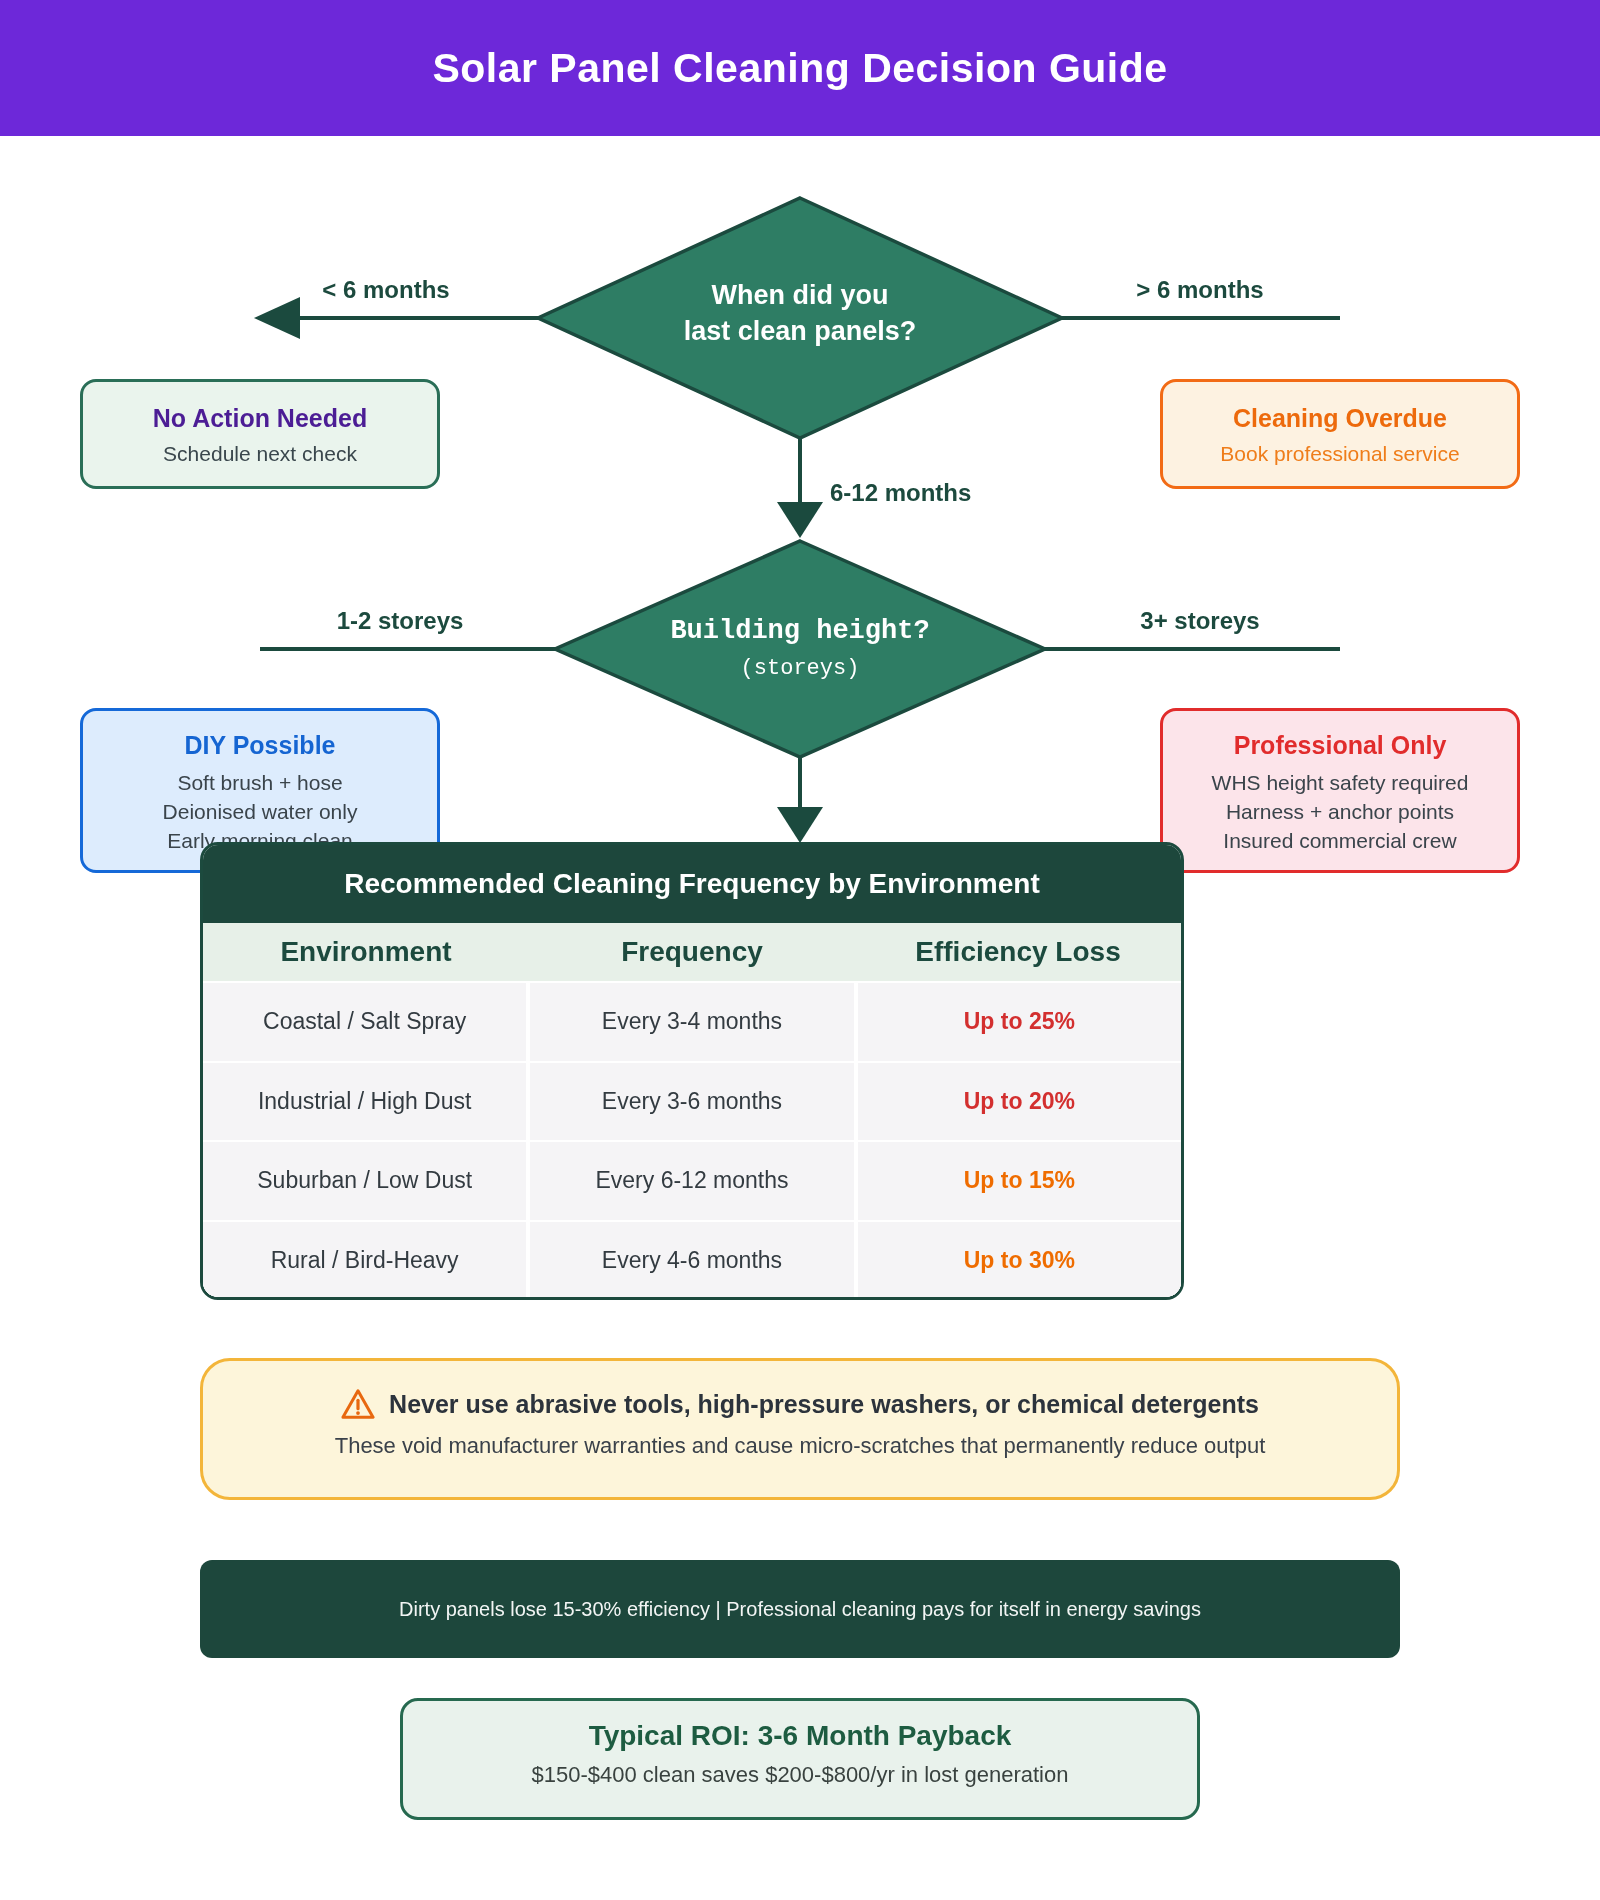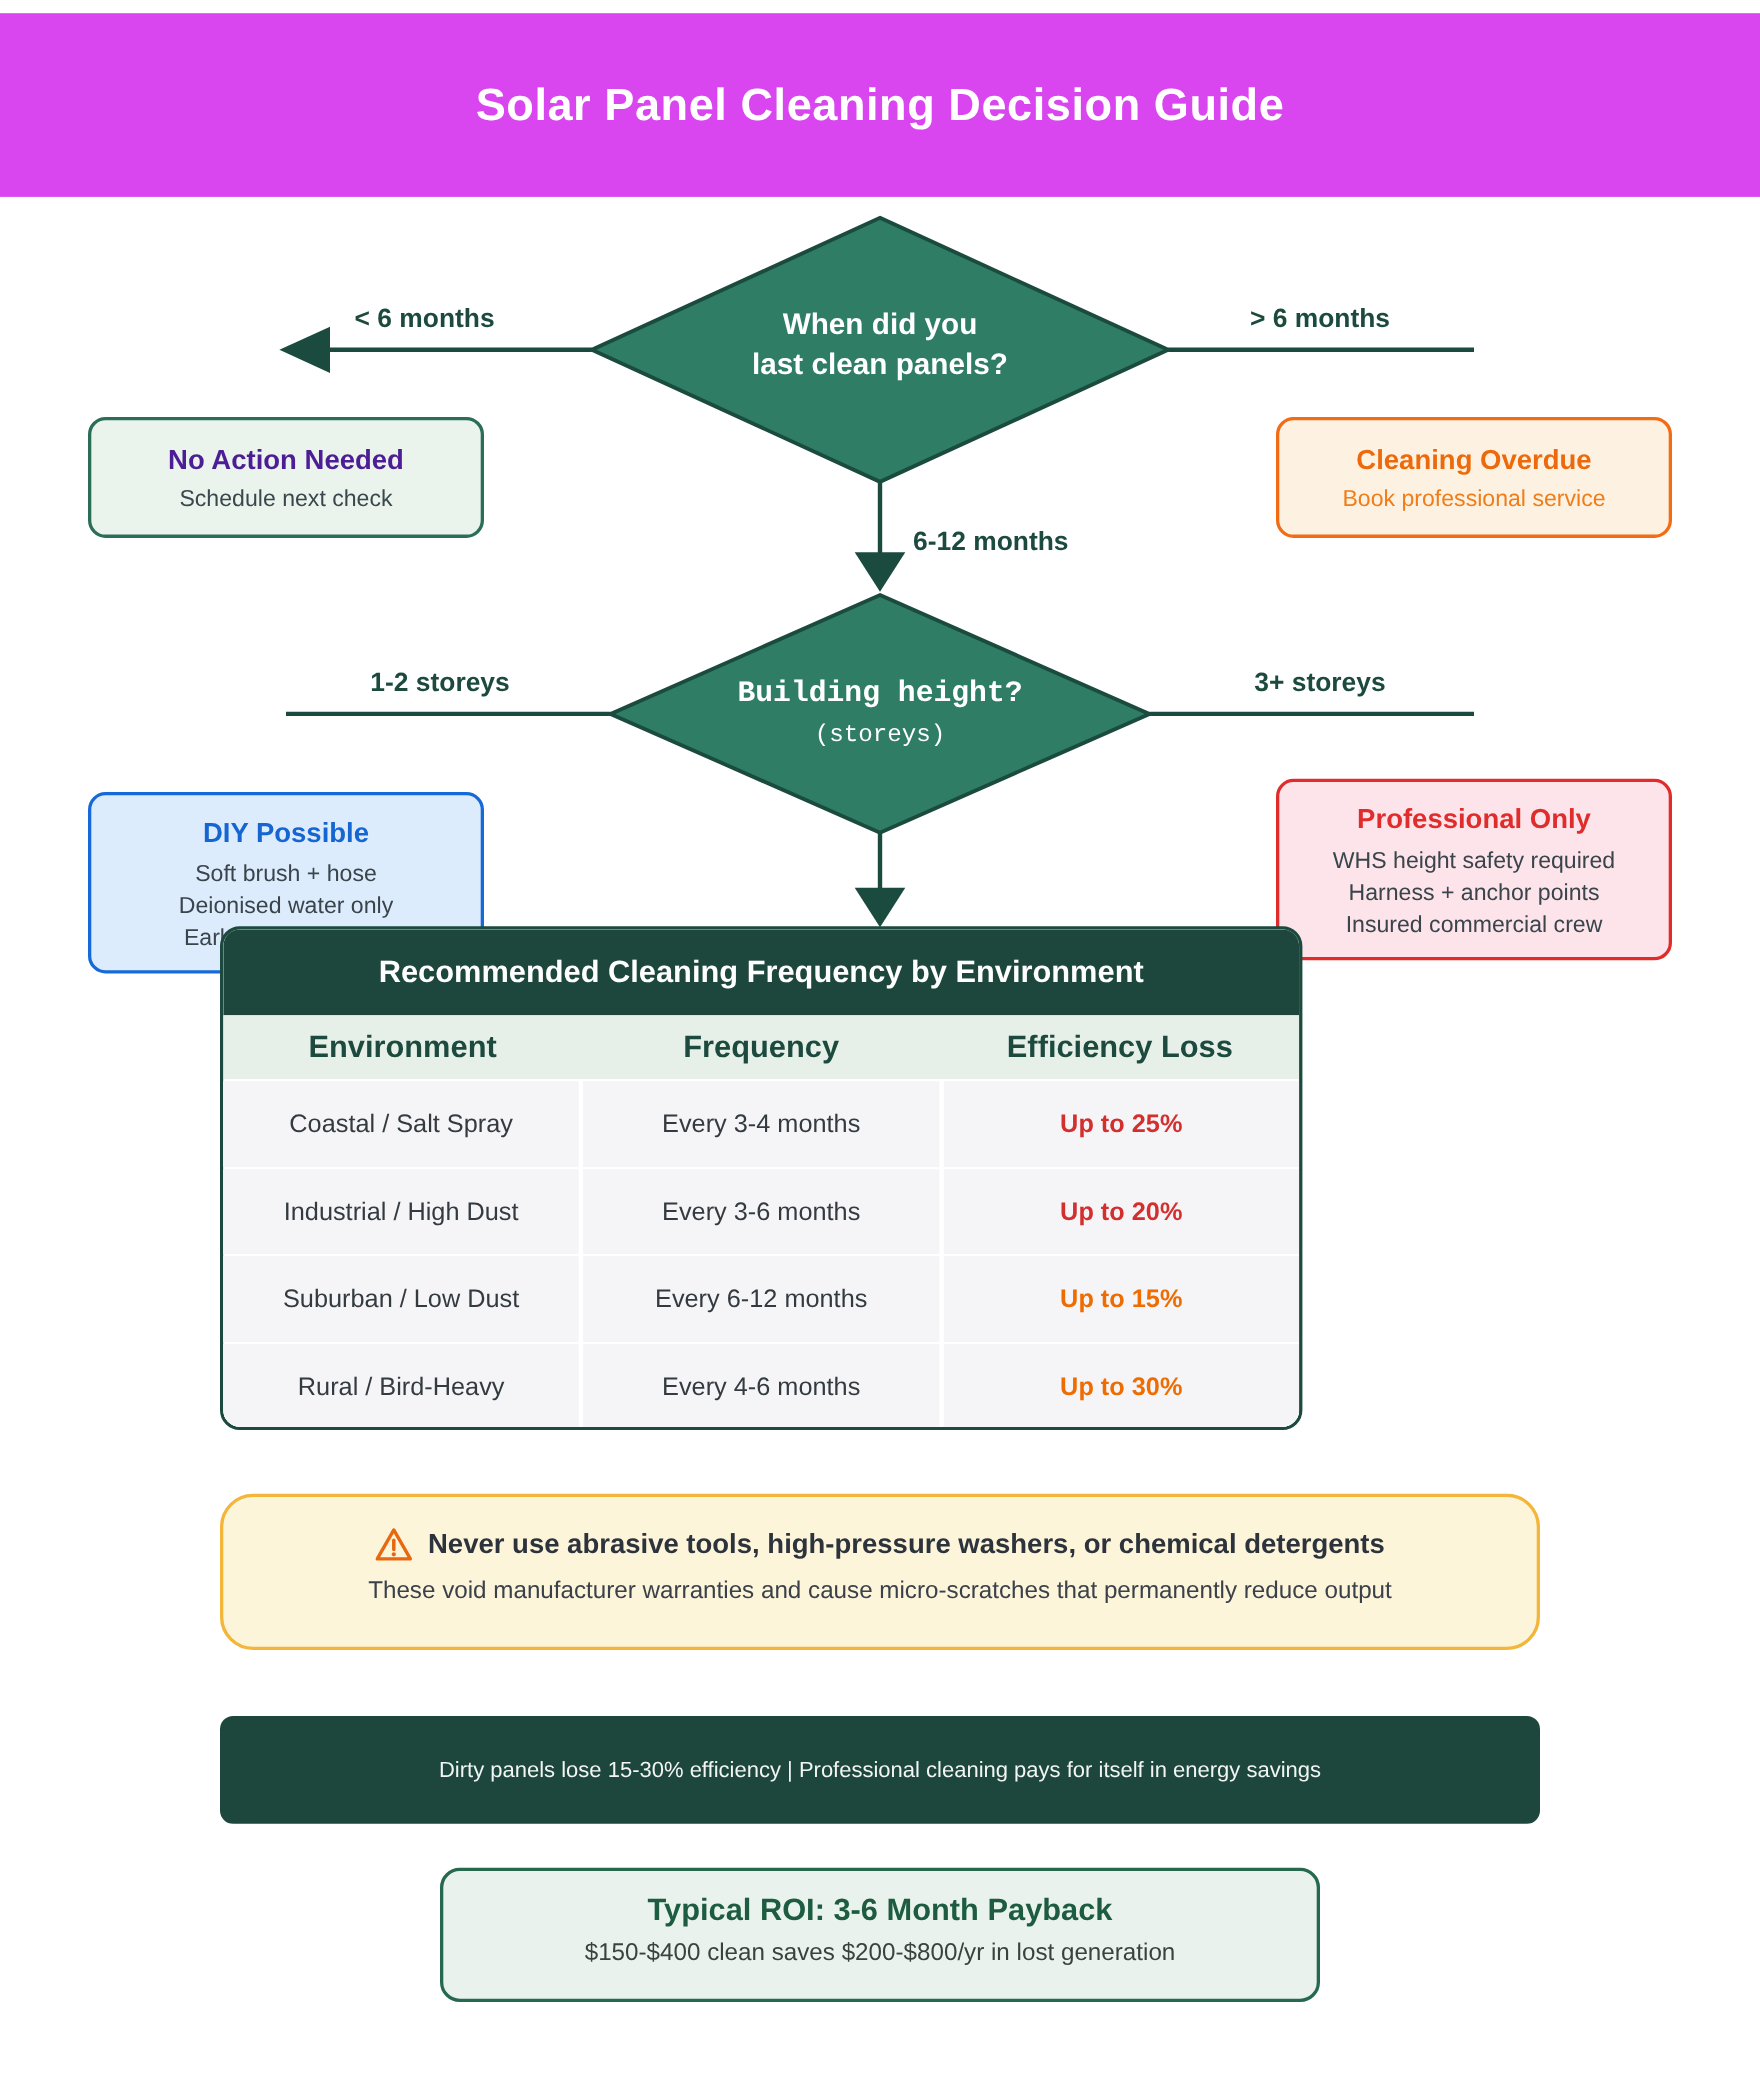--- a/index.html
+++ b/index.html
@@ -1,21 +1,21 @@
 <!DOCTYPE html>
 <html><head>
 <meta charset="utf-8">
 <style>
   html,body{margin:0;padding:0;background:#fff;}
   .canvas{
     position:relative;width:1600px;height:1900px;background:#fff;
     font-family:"Liberation Sans",sans-serif;overflow:hidden;
   }
   
-  .header{position:absolute;left:0;top:12px;width:1600px;height:167px;background:#d946ef;
+  .header{position:absolute;left:0;top:0;width:1600px;height:136px;background:#6d28d9;
     display:flex;align-items:center;justify-content:center;}
   .header .title{color:#ffffff;font-size:41px;font-weight:700;letter-spacing:.5px;}
   
   .connectors{position:absolute;left:0;top:0;}
   
   .dtext{position:absolute;left:600px;width:400px;text-align:center;color:#ffffff;}
   .dtext .l1{font-size:27px;font-weight:700;line-height:36px;}
   .d1{top:277px;}
   .d1 .l2{font-size:27px;font-weight:700;line-height:36px;}
   .d2{top:613px;font-family:Liberation Mono, monospace;}
@@ -29,21 +29,21 @@
   .outcome .o-sub{font-size:21px;margin-top:9px;}
   .outcome .o-line{font-size:21px;line-height:29px;color:#3a444b;}
   .row1{top:379px;height:110px;padding-top:22px;}
   .row2{top:708px;height:165px;padding-top:20px;}
   .no-action{left:80px;background:#eaf4ed;border:3px solid #2a6e57;}
   .no-action .o-title{color:#4c1d95;}
   .no-action .o-sub{color:#3a474d;}
   .overdue{left:1160px;background:#fdf2e1;border:3px solid #f26b15;}
   .overdue .o-title{color:#ed6a0c;}
   .overdue .o-sub{color:#ef7d1a;}
-  .diy{left:80px;background:#ddecfd;border:3px solid #1569d8;margin-top:12px;}
+  .diy{left:80px;background:#ddecfd;border:3px solid #1569d8;}
   .diy .o-title{color:#1565d2;margin-bottom:8px;}
   .professional{left:1160px;background:#fce4ea;border:3px solid #e12c2c;}
   .professional .o-title{color:#e12c2c;margin-bottom:8px;}
   
   .freq-table{position:absolute;left:200px;top:842px;width:984px;height:458px;box-sizing:border-box;
     background:#ffffff;border:3px solid #1c4a3e;border-radius:18px;overflow:hidden;}
   .t-title{height:78px;background:#1d473c;color:#ffffff;font-size:28px;font-weight:700;
     display:flex;align-items:center;justify-content:center;}
   .t-cols{height:58px;background:#e7f0e8;display:grid;grid-template-columns:1fr 1fr 1fr;}
   .t-cols .t-col{display:flex;align-items:center;justify-content:center;

